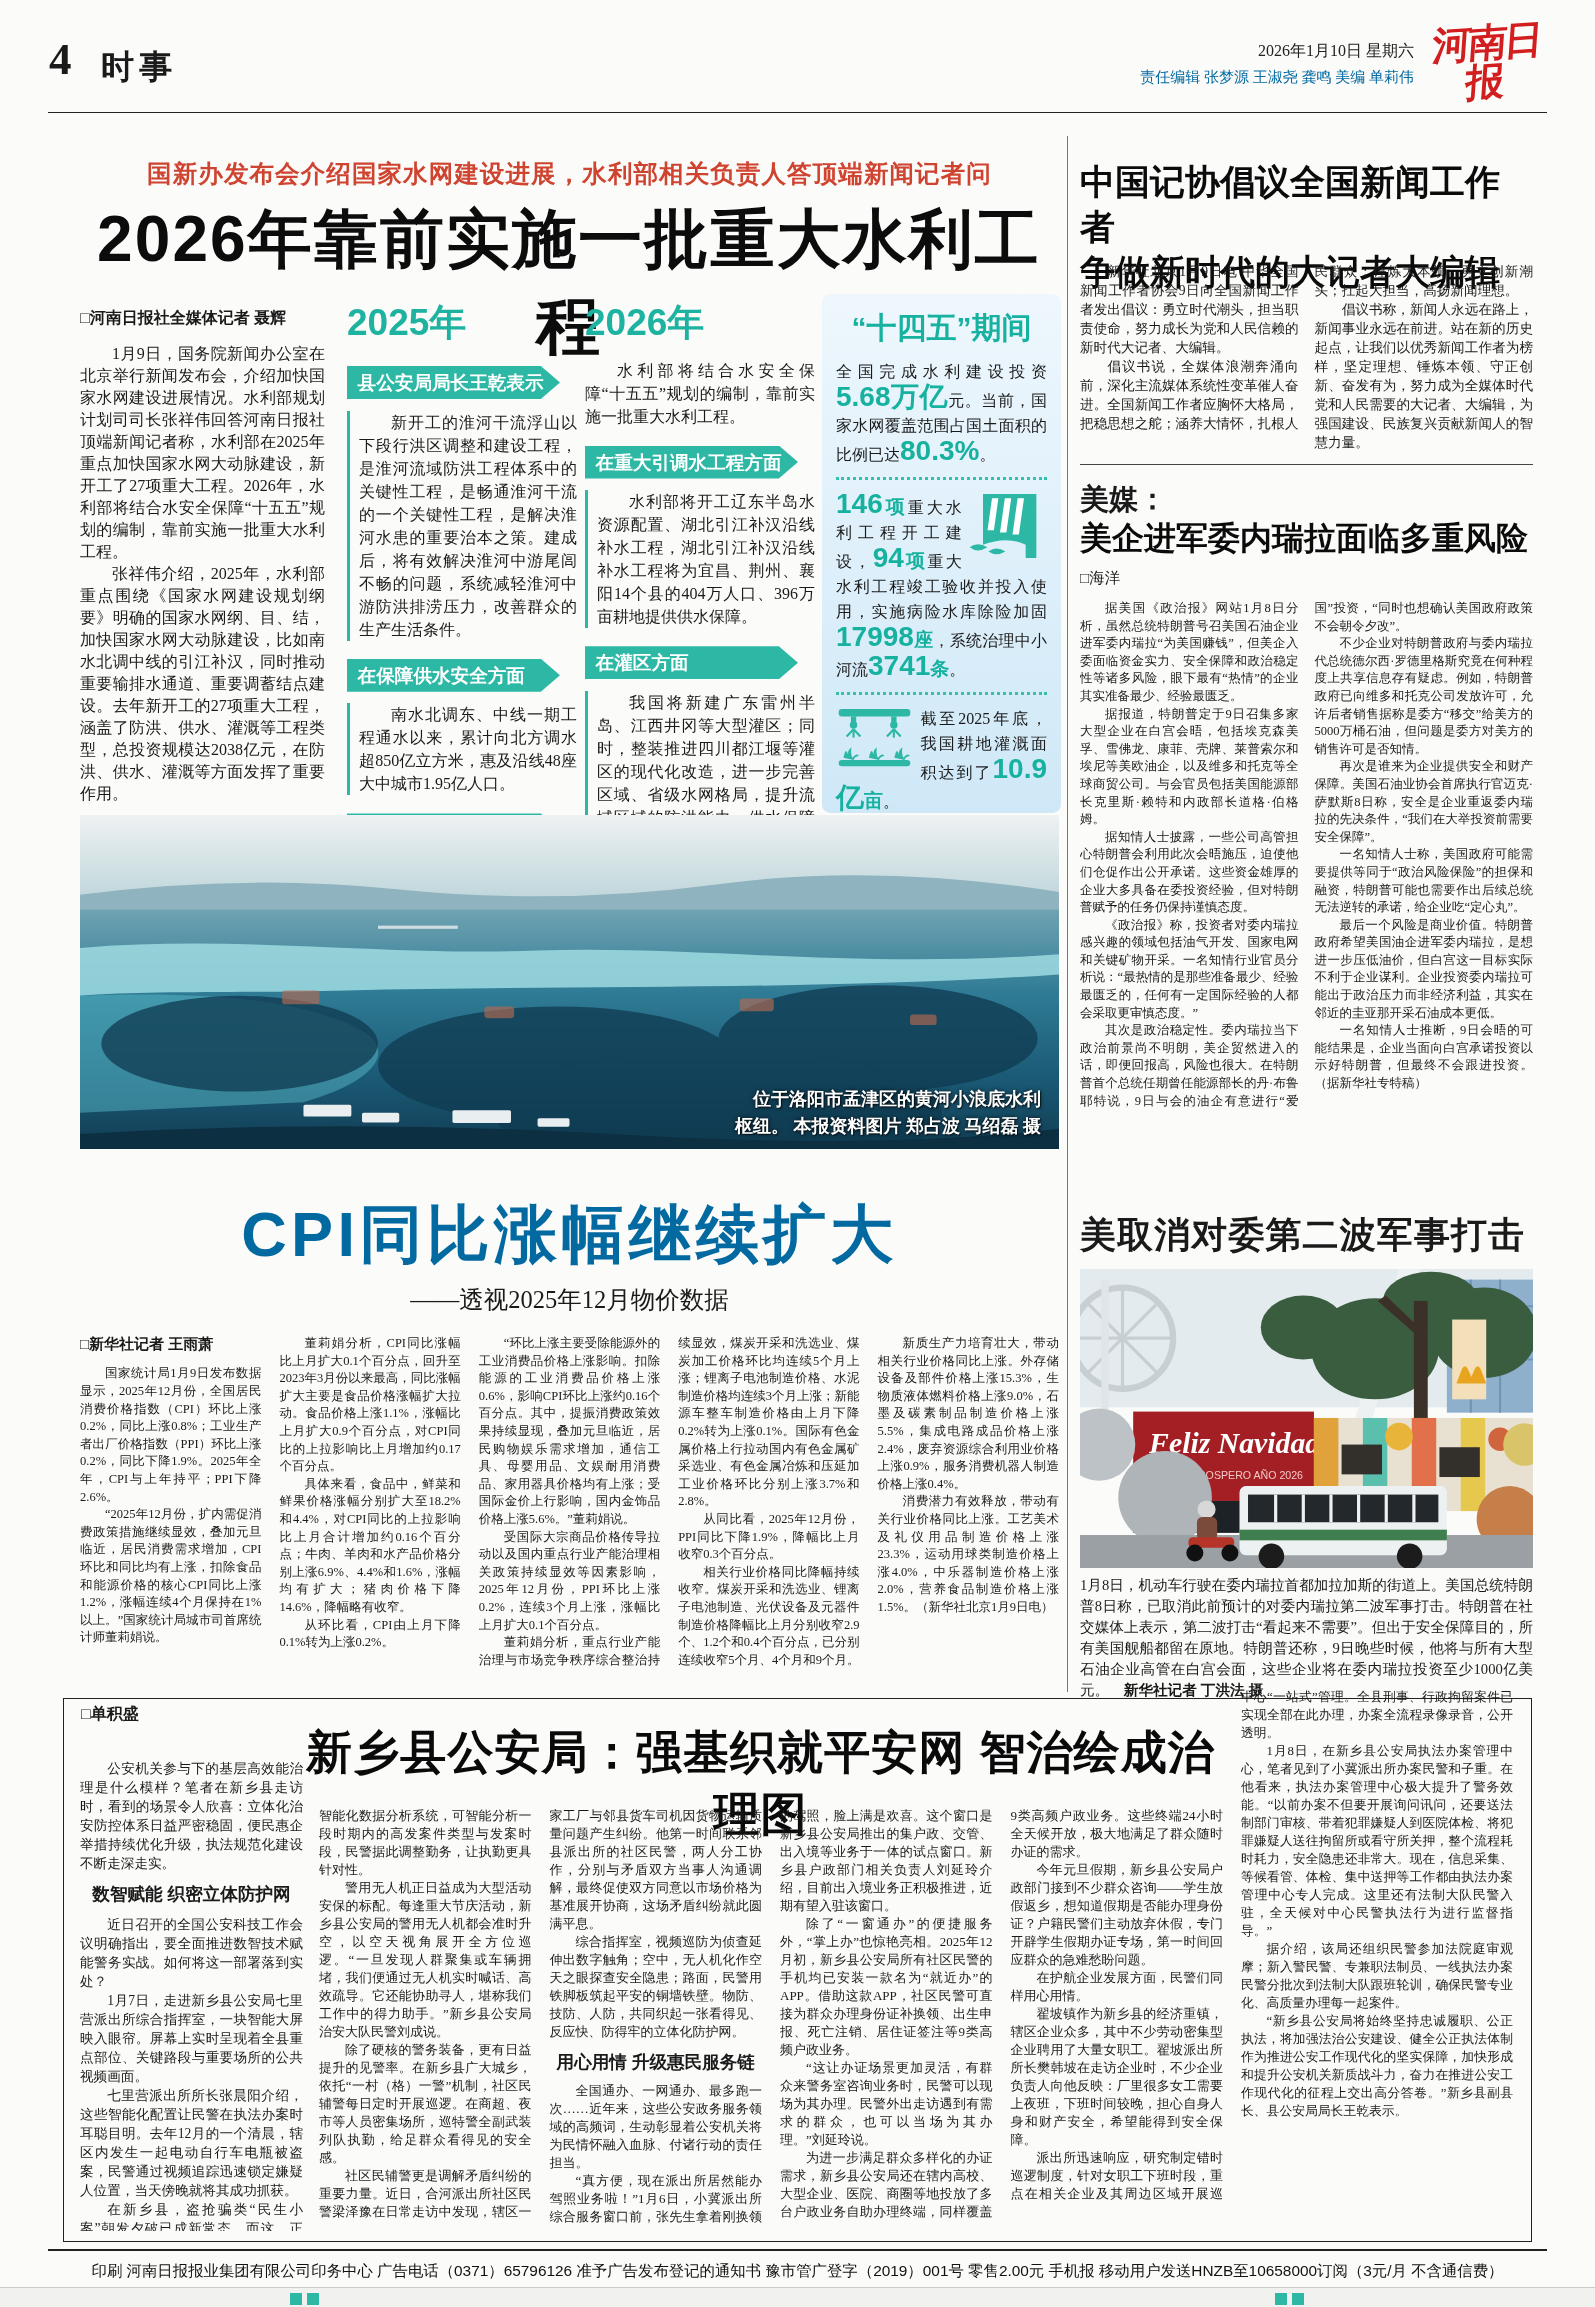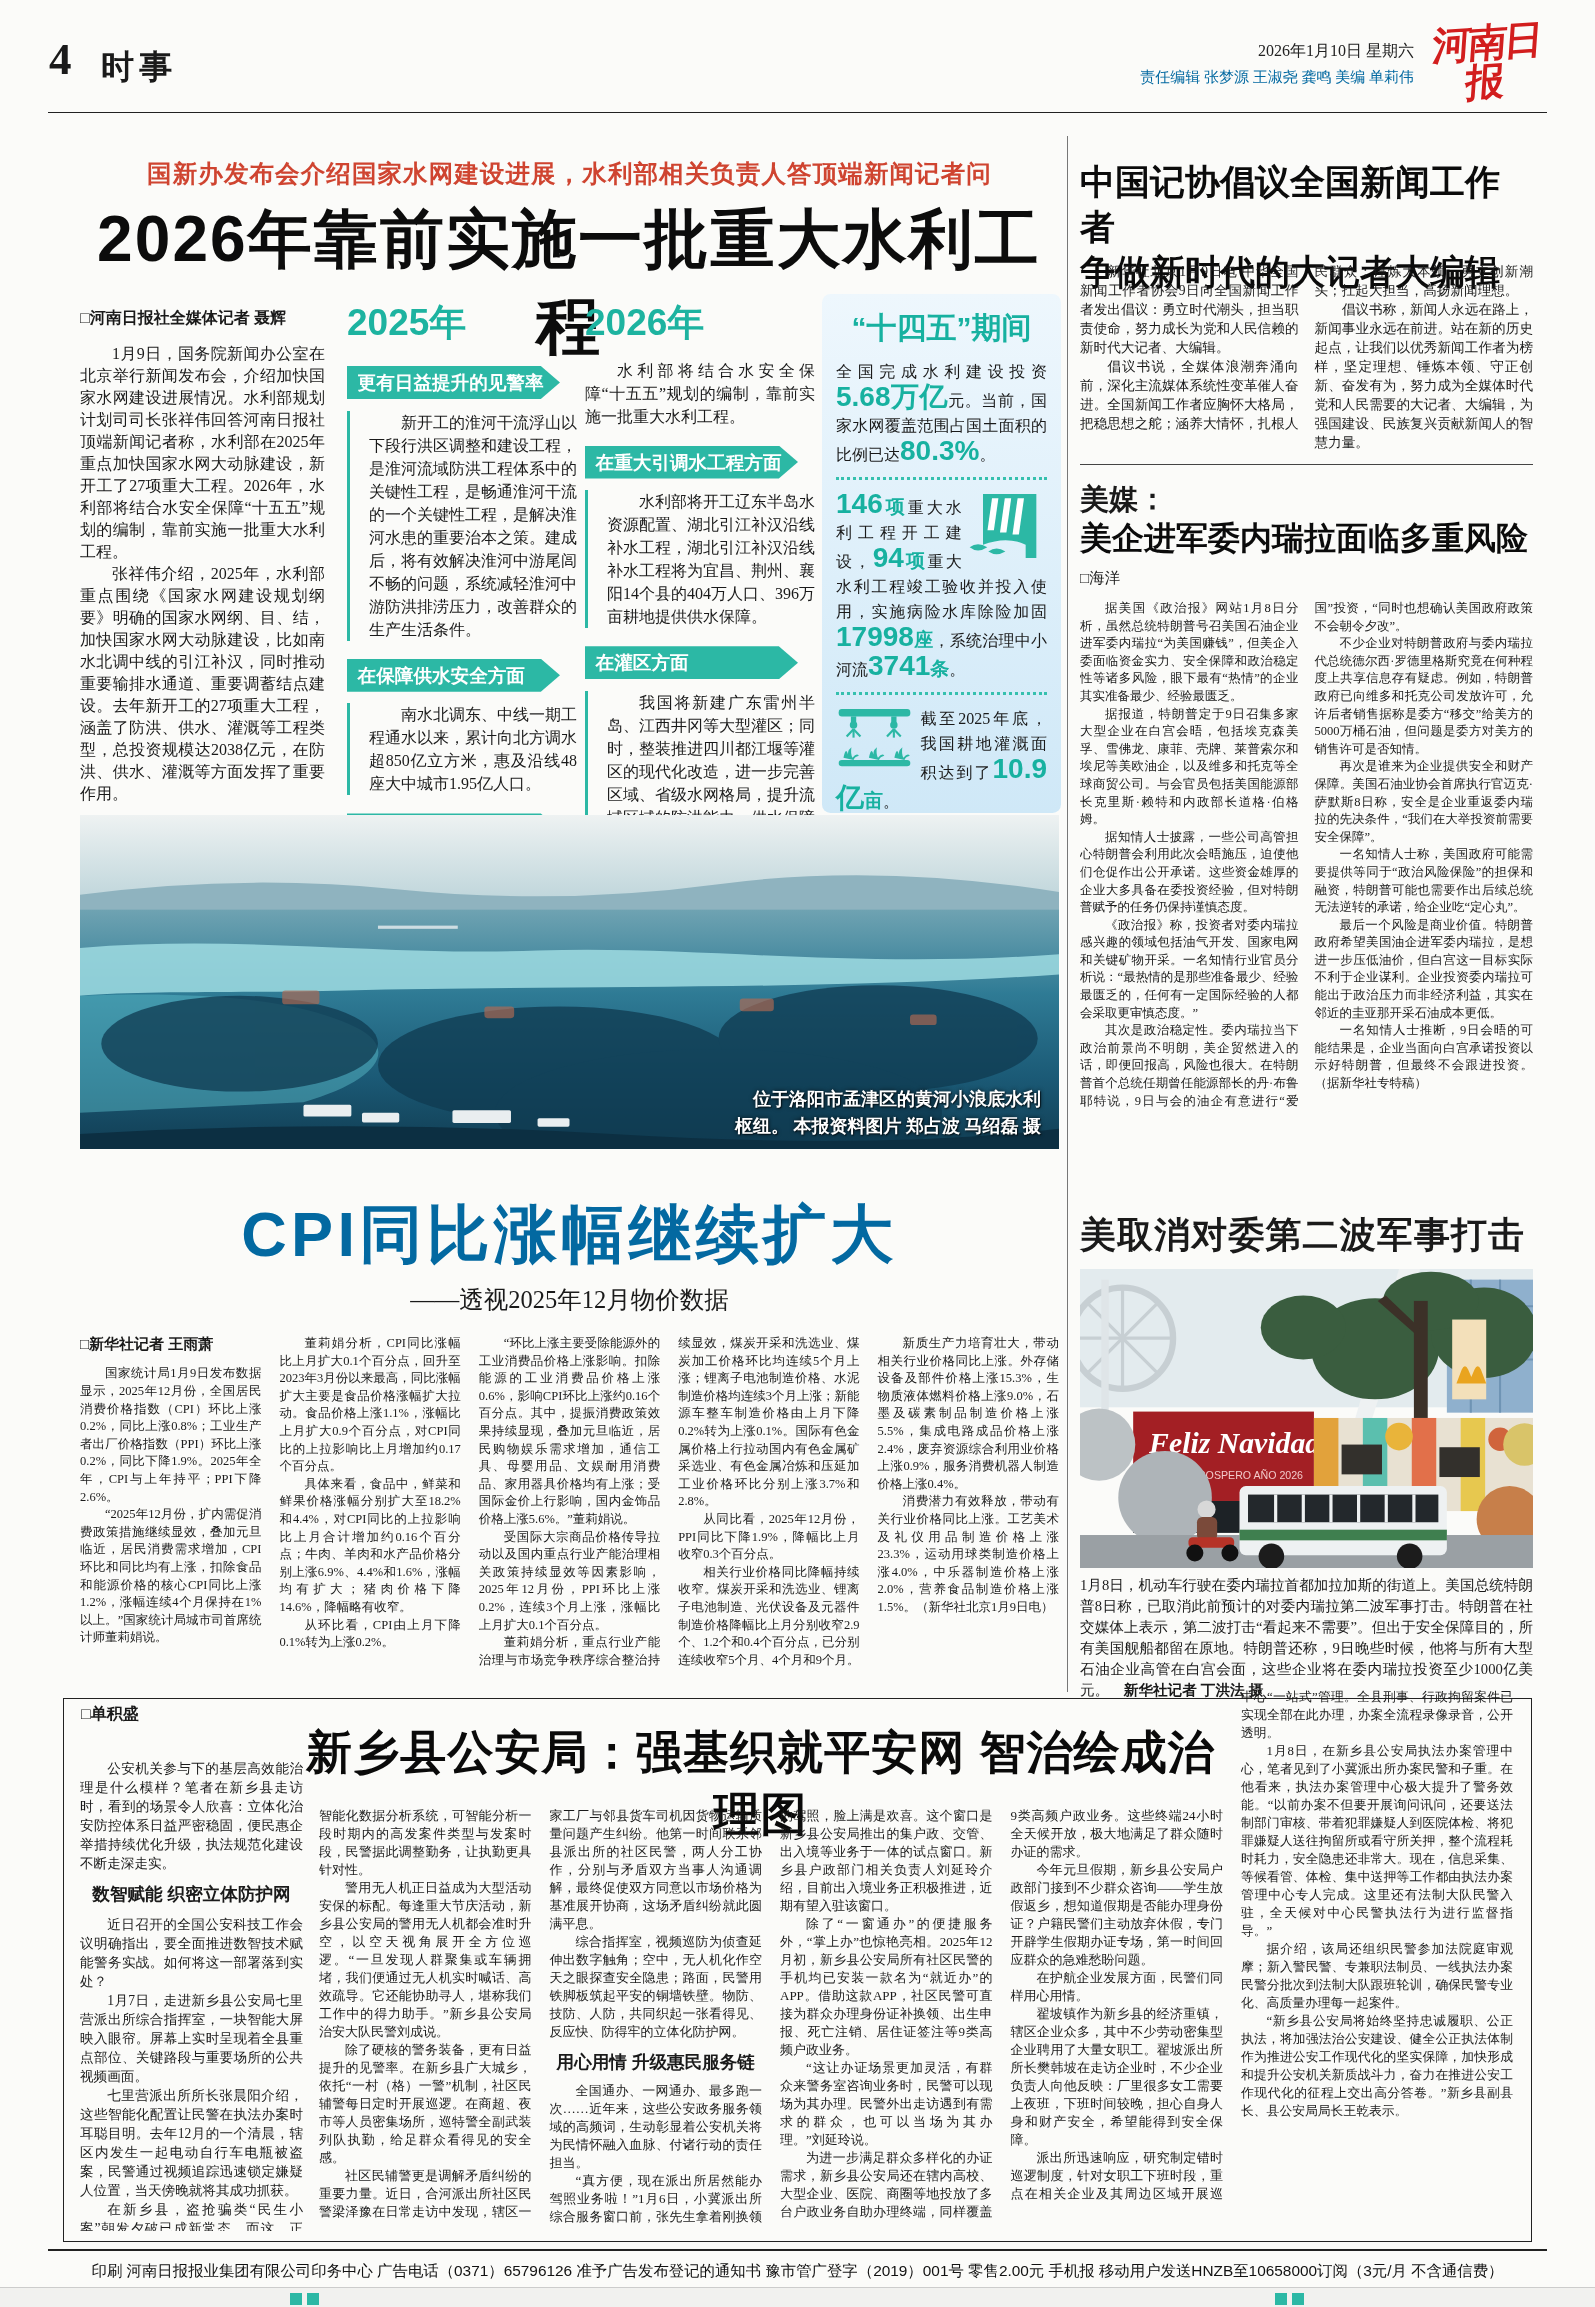--- a/index.html
+++ b/index.html
@@ -34,21 +34,21 @@
   .lead-byline{font-weight:bold;font-size:16px;margin-bottom:14px;}
 
   .panel{width:230px;}
   .p2025{left:347px;top:298px;}
   .p2026{left:585px;top:298px;}
   .panel-title{color:#1db3a0;font-weight:bold;font-size:37px;font-family:"Liberation Sans",sans-serif;}
   .tagbanner{margin:18px 0 11.7px 0;background:#2cb8a5;color:#fff;font-weight:bold;font-size:18.6px;
              line-height:33px;padding-left:10.6px;width:88%;
              clip-path:polygon(0 0,91% 0,100% 50%,91% 100%,0 100%);
              font-family:"Liberation Sans",sans-serif;white-space:nowrap;}
-  .sec-p{border-left:3.7px solid #2cb8a5;padding-left:19px;font-size:16px;line-height:23px;margin-bottom:4.3px;}
+  .sec-p{border-left:3.7px solid #2cb8a5;padding-left:9px;font-size:16px;line-height:23px;margin-bottom:4.3px;}
   .panel-intro{font-size:16px;line-height:23px;margin-top:10.6px;}
 
   
   .stats{left:822px;top:294px;width:239px;height:519px;border-radius:8.5px;
          background:linear-gradient(180deg,#eef7fd 0%,#ddeffa 55%,#cfe8f7 100%);
          padding:14px 14px 0 14px;box-sizing:border-box;}
   .stats-title{text-align:center;color:#17b1a0;font-weight:bold;font-size:30px;
                font-family:"Liberation Sans",sans-serif;margin-bottom:9.6px;}
   .stat{font-size:16px;line-height:25px;}
   .stat .big{color:#17b1a0;font-weight:bold;font-size:28px;font-family:"Liberation Sans",sans-serif;}
@@ -124,21 +124,21 @@
   <div class="abs lead-hl sans">2026年靠前实施一批重大水利工程</div>
 
   <div class="abs lead-col1 jt">
     <div class="lead-byline sans">□河南日报社全媒体记者 聂辉</div>
     <p class="ind">1月9日，国务院新闻办公室在北京举行新闻发布会，介绍加快国家水网建设进展情况。水利部规划计划司司长张祥伟回答河南日报社顶端新闻记者称，水利部在2025年重点加快国家水网大动脉建设，新开工了27项重大工程。2026年，水利部将结合水安全保障“十五五”规划的编制，靠前实施一批重大水利工程。</p>
     <p class="ind">张祥伟介绍，2025年，水利部重点围绕《国家水网建设规划纲要》明确的国家水网纲、目、结，加快国家水网大动脉建设，比如南水北调中线的引江补汉，同时推动重要输排水通道、重要调蓄结点建设。去年新开工的27项重大工程，涵盖了防洪、供水、灌溉等工程类型，总投资规模达2038亿元，在防洪、供水、灌溉等方面发挥了重要作用。</p>
   </div>
 
   <div class="abs panel p2025">
     <div class="panel-title">2025年</div>
-    <div class="tagbanner">更有日益提升的见警率</div>
+    <div class="tagbanner">县公安局局长王乾表示</div>
     <p class="sec-p ind jt">新开工的淮河干流浮山以下段行洪区调整和建设工程，是淮河流域防洪工程体系中的关键性工程，是畅通淮河干流的一个关键性工程，是解决淮河水患的重要治本之策。建成后，将有效解决淮河中游尾闾不畅的问题，系统减轻淮河中游防洪排涝压力，改善群众的生产生活条件。</p>
     <div class="tagbanner">在保障供水安全方面</div>
     <p class="sec-p ind jt">南水北调东、中线一期工程通水以来，累计向北方调水超850亿立方米，惠及沿线48座大中城市1.95亿人口。</p>
     <div class="tagbanner">在保障粮食安全方面</div>
     <p class="sec-p ind jt">水利部新开工了广西黑水河、安徽江巷等7处大型灌区，这些大型灌区主要集中在我国粮食主产区，设计灌溉面积超过了560万亩。</p>
   </div>
 
   <div class="abs panel p2026">
     <div class="panel-title">2026年</div>
     <p class="panel-intro ind jt">水利部将结合水安全保障“十五五”规划的编制，靠前实施一批重大水利工程。</p>

